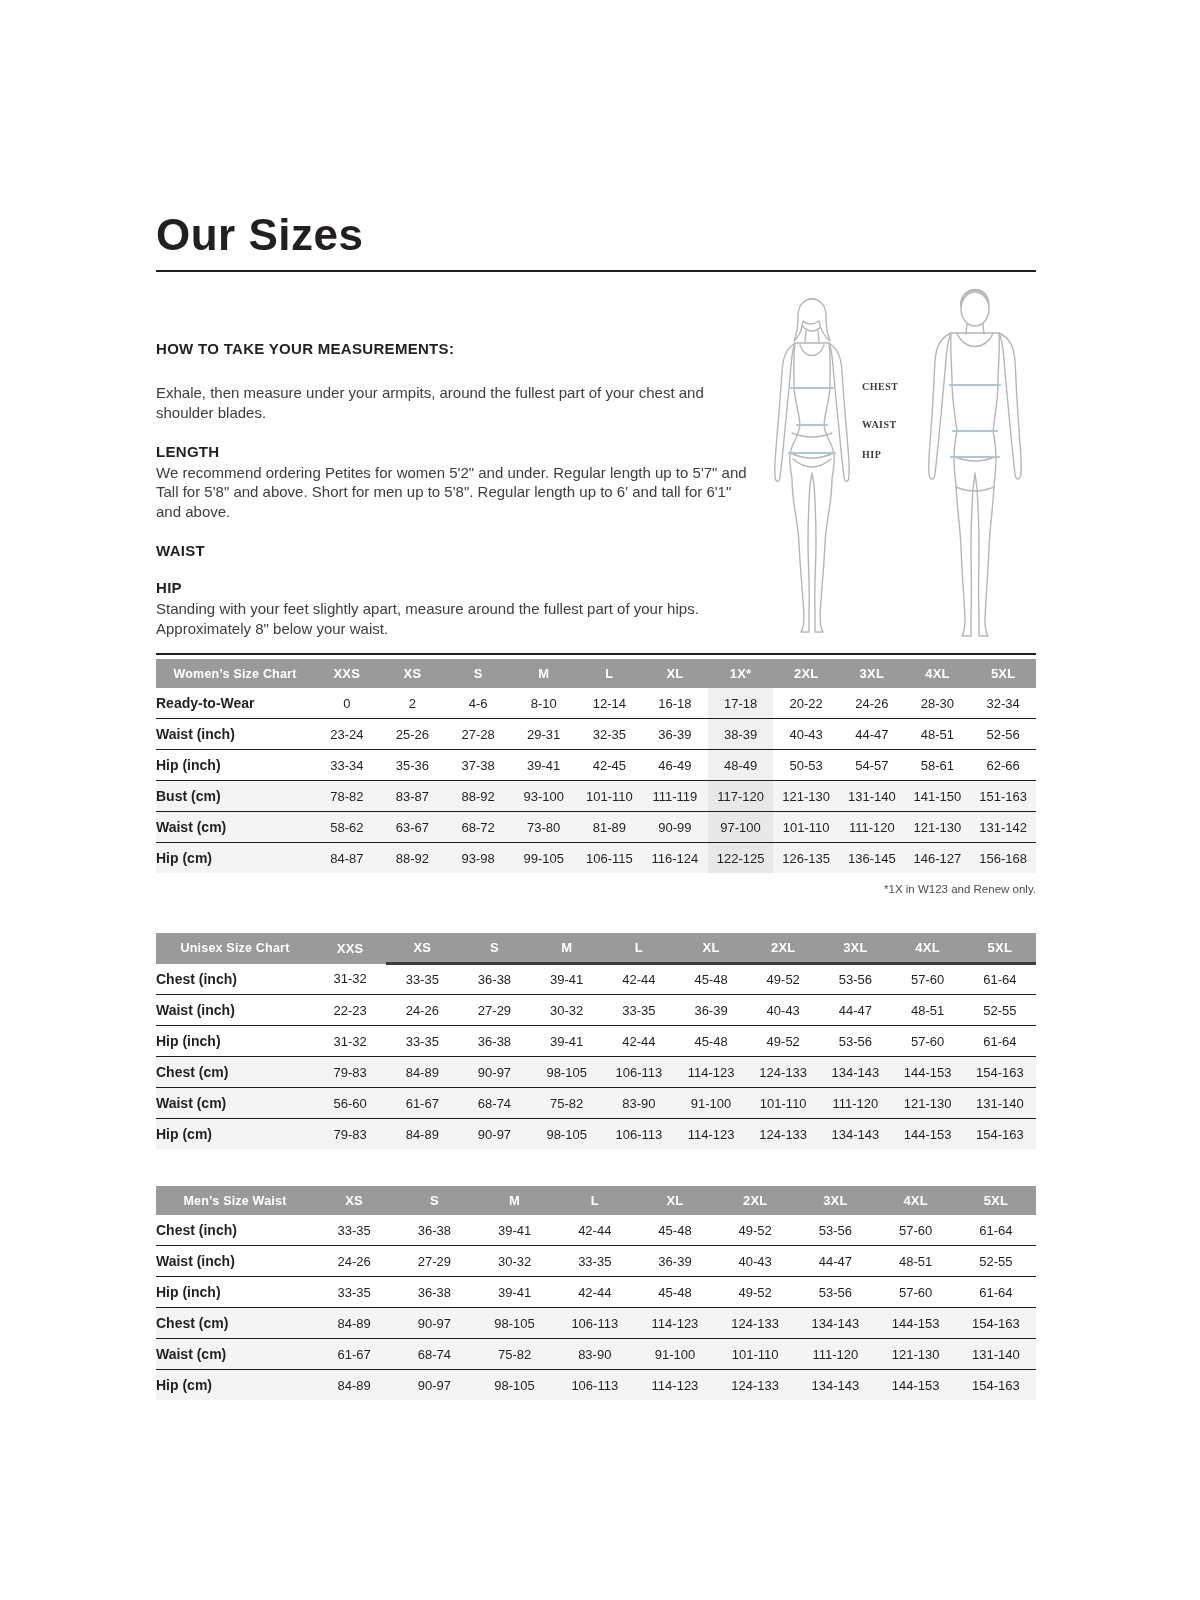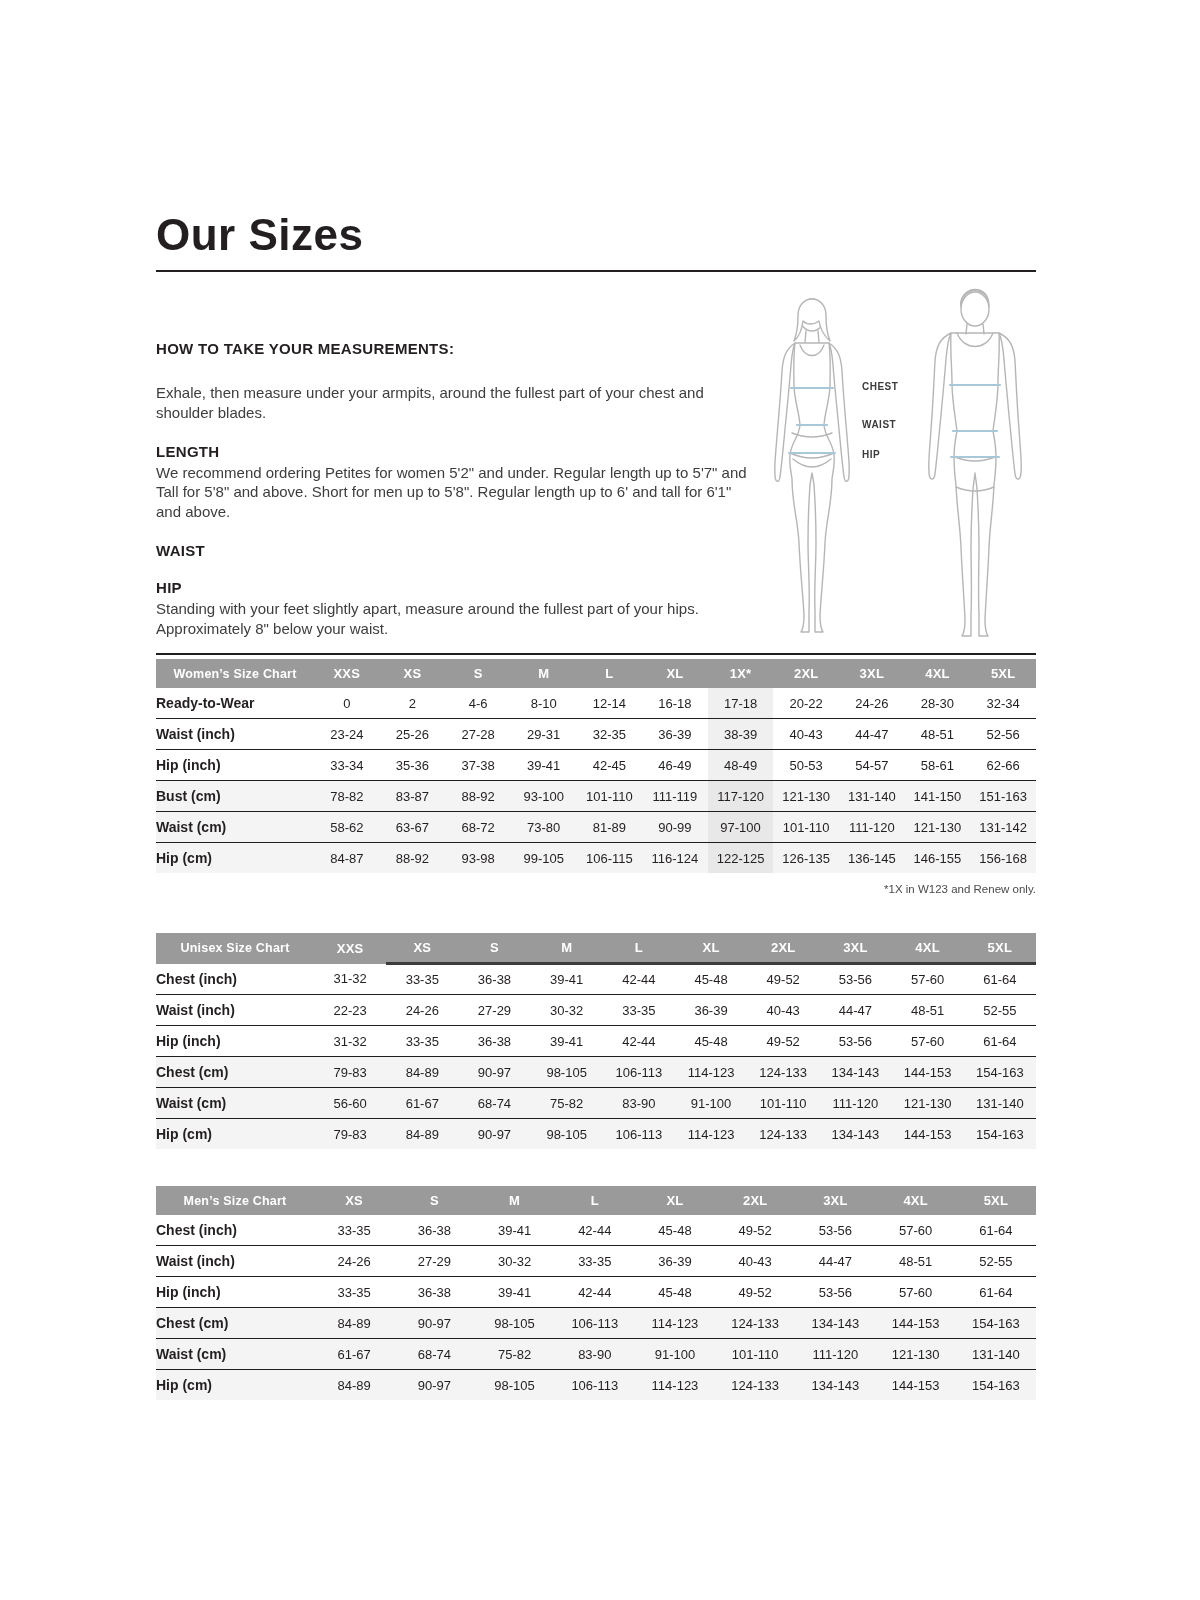--- a/index.html
+++ b/index.html
@@ -38,21 +38,21 @@
   #copy{left:156px;top:303px;width:594px;margin-top:37px;}
   #copy .how-to{font-size:15px;font-weight:700;letter-spacing:.3px;margin-bottom:26px;}
   #copy h4{font-size:15px;font-weight:700;letter-spacing:.3px;margin:20px 0 3px;}
   #copy p{font-size:15px;line-height:1.32;color:var(--body-text);}
 
   
   #figures{left:742px;top:281px;width:300px;height:368px;}
   #figures svg{position:absolute;left:0;top:0;}
   .fig-label{
     position:absolute;left:120px;width:52px;
-    font-size:10px;font-weight:700;letter-spacing:.5px;color:#3c3c3c;text-align:left;
+    font-size:10px;font-weight:700;letter-spacing:.5px;color:#3c3c3c;text-align:left;font-family:Liberation Serif, serif;
   }
   #fig-label-chest{top:100px;}
   #fig-label-waist{top:138px;}
   #fig-label-hip{top:168px;}
 
   
   .table-wrap{left:156px;width:880px;}
   #women-table{top:653px;border-top:2px solid var(--row-line);padding-top:4px;}
   #unisex-table{top:933px;}
   #mens-table{top:1186px;}
@@ -248,21 +248,21 @@
           <td class="row-label">Hip (cm)</td>
           <td>84-87</td>
           <td>88-92</td>
           <td>93-98</td>
           <td>99-105</td>
           <td>106-115</td>
           <td>116-124</td>
           <td class="hl">122-125</td>
           <td>126-135</td>
           <td>136-145</td>
-          <td>146-155</td>
+          <td>146-127</td>
           <td>156-168</td>
         </tr>
       </tbody>
     </table>
   </div>
 <div class="abs" id="women-footnote">*1X in W123 and Renew only.</div>
 <div class="abs table-wrap" id="unisex-table">
     <table class="size-table">
       <thead>
         <tr>
@@ -358,21 +358,21 @@
           <td>144-153</td>
           <td>154-163</td>
         </tr>
       </tbody>
     </table>
   </div>
 <div class="abs table-wrap" id="mens-table">
     <table class="size-table">
       <thead>
         <tr>
-          <th class="tbl-title">Men’s Size Chart</th>
+          <th class="tbl-title">Men’s Size Waist</th>
           <th>XS</th>
           <th>S</th>
           <th>M</th>
           <th>L</th>
           <th>XL</th>
           <th>2XL</th>
           <th>3XL</th>
           <th>4XL</th>
           <th>5XL</th>
         </tr>

